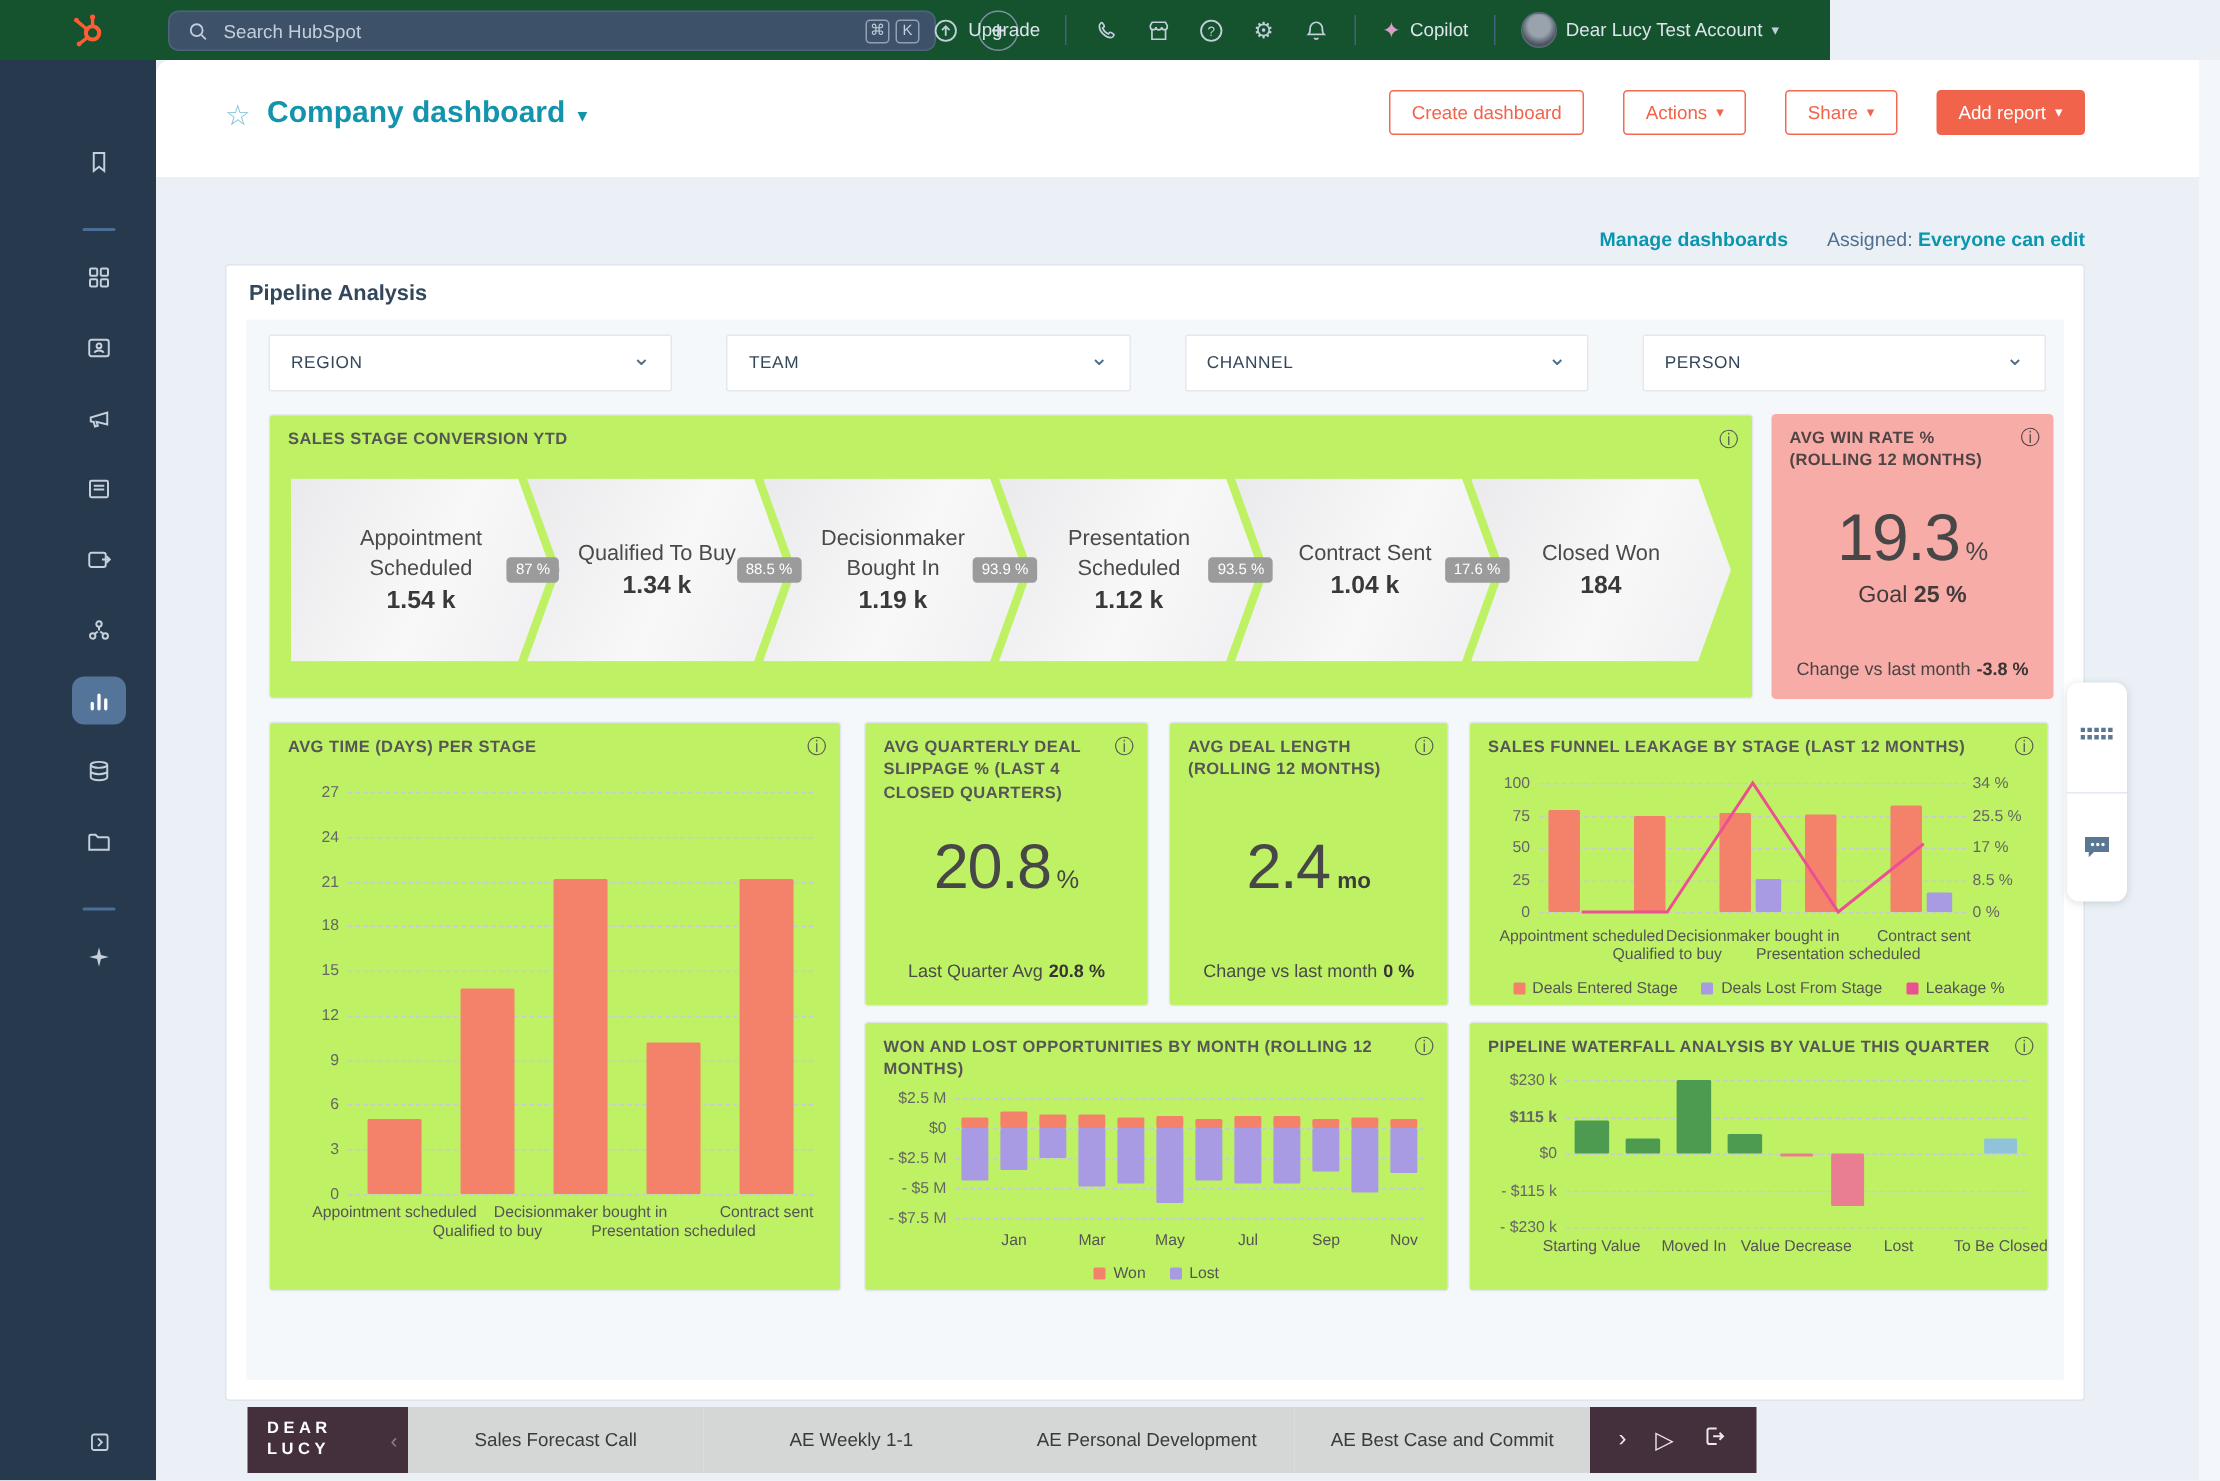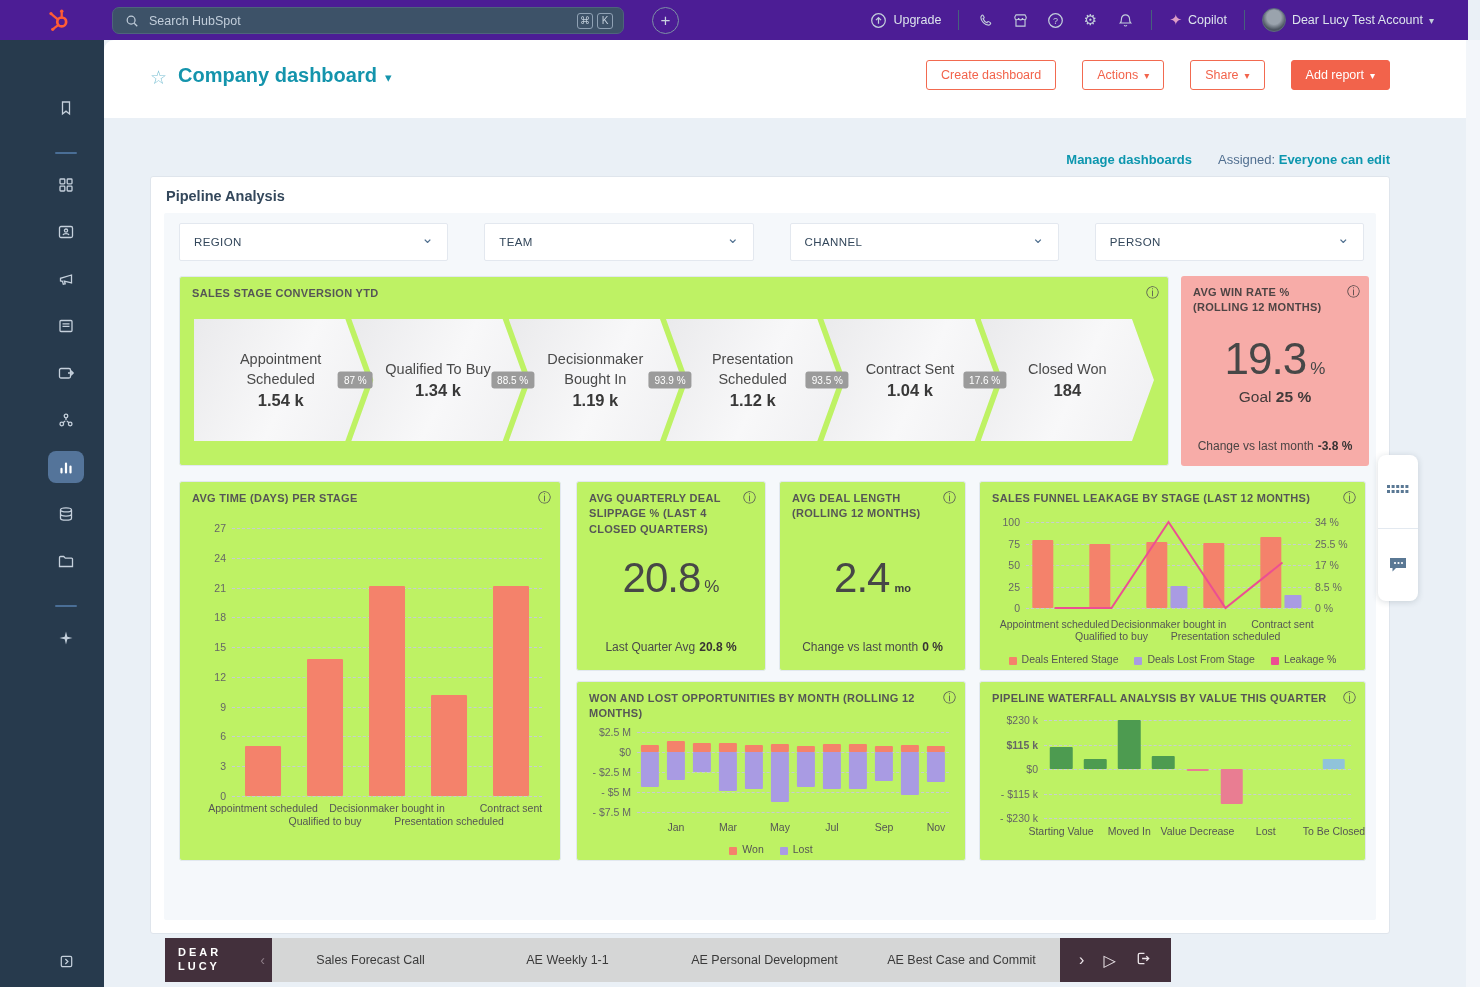--- a/index.html
+++ b/index.html
@@ -1,20 +1,20 @@
 <!DOCTYPE html>
 <html><head>
 <meta charset="utf-8">
 <style>
   * { margin:0; padding:0; box-sizing:border-box; }
   body { font-family:"Liberation Sans","DejaVu Sans",sans-serif; background:#EAF0F6; }
   .page { position:relative; width:1480px; height:987px; overflow:hidden; background:#EAF0F6; }
 
   
-  .topbar { position:absolute; left:0; top:0; width:1468px; height:40px; background:#4c1d95; z-index:30; display:flex; align-items:center; }
+  .topbar { position:absolute; left:0; top:0; width:1220px; height:40px; background:#14532d; z-index:30; display:flex; align-items:center; }
   .hs-logo { position:absolute; left:46px; top:7px; width:26px; height:26px; }
   .searchbox { position:absolute; left:112px; top:7px; width:512px; height:27px; background:#3D5268; border:1px solid #4E647C; border-radius:7px; display:flex; align-items:center; padding:0 10px; }
   .searchbox input { flex:1; background:transparent; border:none; outline:none; color:#DDE6EF; font-size:12.5px; margin-left:8px; font-family:inherit; }
   .searchbox input::placeholder { color:#C2CEDB; }
   .keycap { border:1px solid #8FA1B4; border-radius:3px; color:#C2CEDB; font-size:10px; min-width:16px; height:16px; display:inline-flex; align-items:center; justify-content:center; padding:0 2px; margin-left:4px; }
   .plus-btn { position:absolute; left:652px; top:7px; width:27px; height:27px; border:1px solid #7D90A5; border-radius:50%; color:#C9D4E0; font-size:17px; display:flex; align-items:center; justify-content:center; }
   .tb-right { position:absolute; right:34px; top:0; height:40px; display:flex; align-items:center; gap:17px; color:#C2CEDB; }
   .tb-item { display:flex; align-items:center; gap:6px; font-size:12.5px; color:#DCE4EC; }
   .tb-divider { width:1px; height:20px; background:#46617C; }
   .tb-icon { width:18px; height:18px; display:flex; align-items:center; justify-content:center; }
@@ -67,39 +67,39 @@
   .seg-name { font-size:14.5px; color:#4A4A4A; line-height:1.35; max-width:110px; text-align:center; }
   .seg-value { font-size:16.5px; font-weight:700; color:#393939; margin-top:2px; }
   .badge { position:absolute; top:50%; transform:translate(-50%,-50%); background:#9B9B9B; color:#fff; font-size:10px; padding:3px 6px; border-radius:3px; white-space:nowrap; z-index:3; }
 
   
   #win-rate-card { left:1017px; top:63px; width:188px; height:190px; border:none; }
   #win-rate-card .card-title, #win-rate-card .info { color:#4E4444; }
   .kpi-big { position:absolute; left:0; right:0; text-align:center; color:#474747; font-weight:300; }
   .kpi-num { font-size:44px; letter-spacing:-1px; }
   .kpi-unit { font-size:17px; margin-left:4px; }
-  .kpi-unit-bold { font-size:11px; font-weight:700; margin-left:5px; color:#3c3c3c; }
+  .kpi-unit-bold { font-size:15px; font-weight:700; margin-left:5px; color:#3c3c3c; }
   .kpi-goal { position:absolute; left:0; right:0; text-align:center; font-size:15.5px; color:#433B3B; }
   .kpi-foot { position:absolute; left:0; right:0; bottom:13px; text-align:center; font-size:12px; color:#4A4444; }
   .kpi-foot b { margin-left:4px; color:#383434; }
 
   #slippage-card { left:412px; top:268px; width:190px; height:190px; }
   #deal-length-card { left:615px; top:268px; width:187px; height:190px; }
 
   
   .plot { position:absolute; }
   .gridline { position:absolute; left:0; right:0; border-top:1px dashed #C7CCD4; }
   .yaxis { position:absolute; }
   .ytick { position:absolute; right:0; transform:translateY(-50%); font-size:10.5px; color:#666; white-space:nowrap; }
   .ytick.lft { right:auto; left:0; }
   .bar { position:absolute; border-radius:1px; }
   .xlabels { position:absolute; }
   .xlab { position:absolute; transform:translateX(-50%); font-size:10.5px; color:#555; white-space:nowrap; }
   .legend { position:absolute; left:0; right:0; display:flex; justify-content:center; gap:16px; font-size:10.5px; color:#555; }
-  .legend span.it { display:flex; align-items:flex-end; }
+  .legend span.it { display:flex; align-items:center; }
   .legend .sw { width:8px; height:8px; border-radius:1px; display:inline-block; margin-right:5px; }
   .linesvg { position:absolute; left:0; top:0; width:100%; height:100%; overflow:visible; }
 
   #avg-time-card { left:15px; top:268px; width:382px; height:380px; }
   #avg-time-card .plot { left:52px; right:18px; top:46px; bottom:64px; }
   #avg-time-card .yaxis { left:8px; width:38px; top:46px; bottom:64px; }
   #avg-time-card .xlabels { left:52px; right:18px; bottom:30px; height:28px; }
 
   #leakage-card { left:815px; top:268px; width:387px; height:190px; }
   #leakage-card .plot { left:46px; right:54px; top:40px; bottom:62px; }

